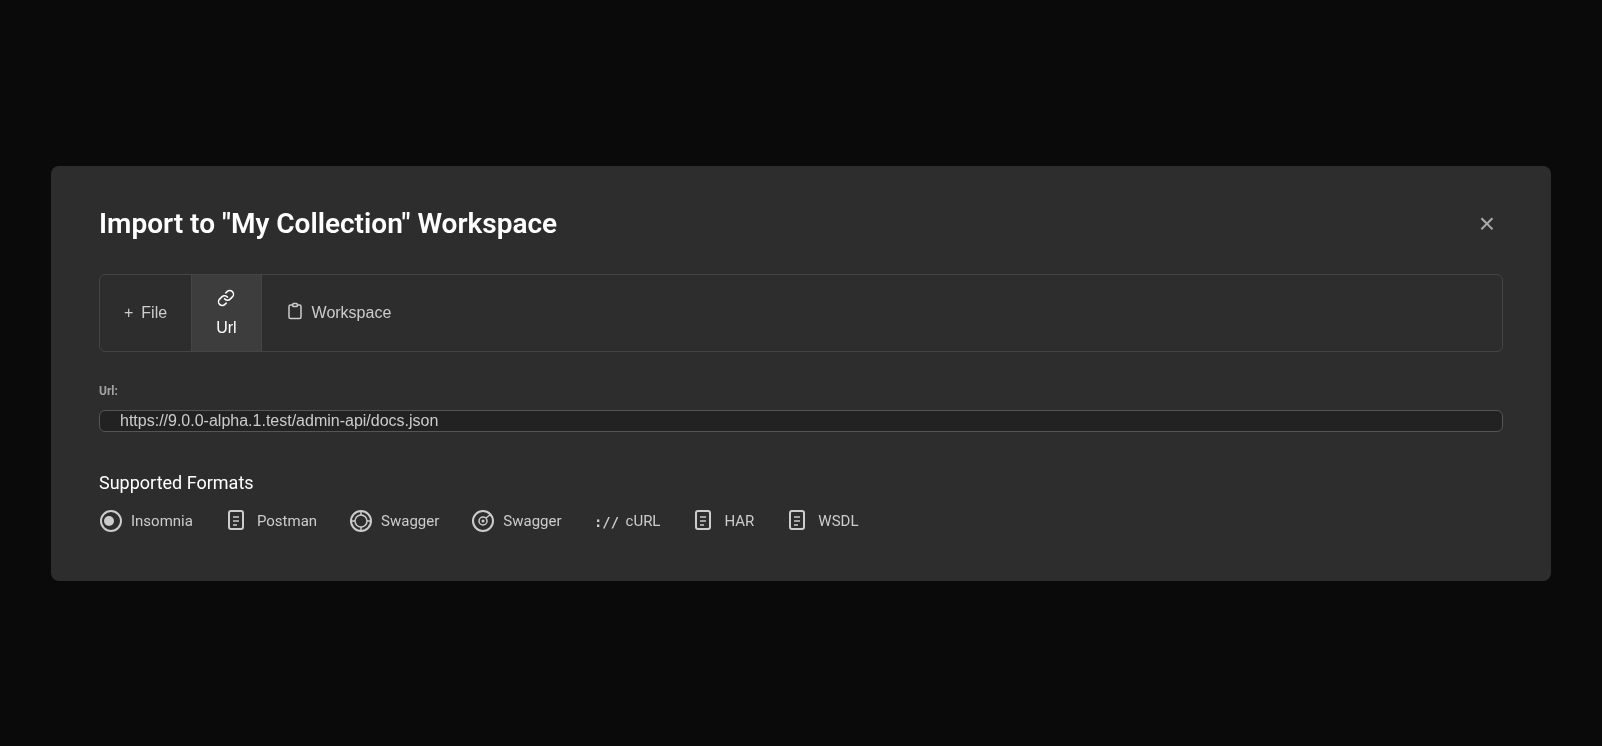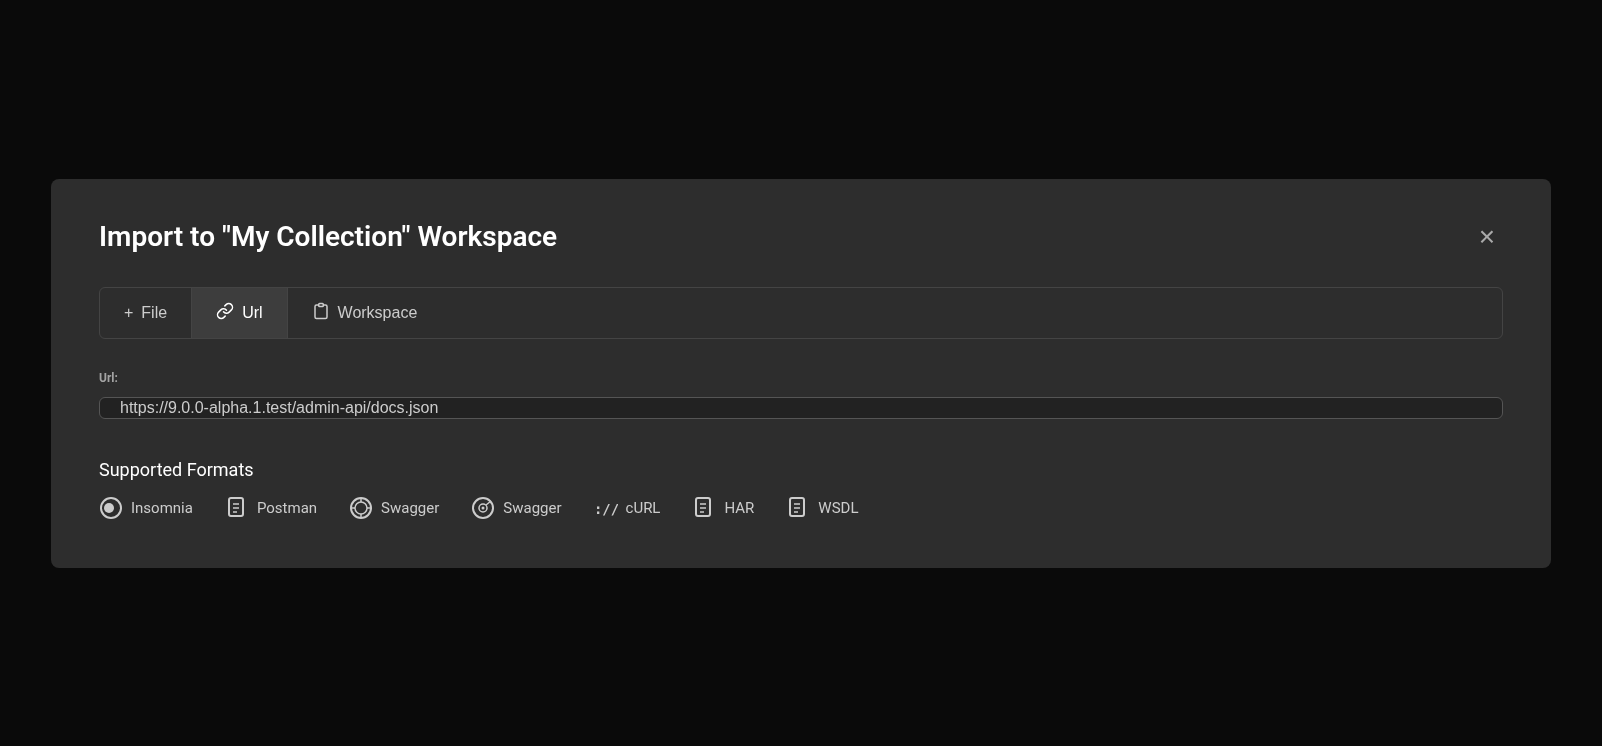--- a/index.html
+++ b/index.html
@@ -82,20 +82,21 @@
       border-right: 1px solid #444444;
     }
 
     .tab-btn:last-child {
       border-right: none;
     }
 
     .tab-btn.active {
       background: #3d3d3d;
       color: #ffffff;
+      flex-direction: column;
     }
 
     .tab-icon {
       font-size: 16px;
     }
 
     .url-label {
       font-size: 12px;
       font-weight: 700;
       color: #a3a3a3;

